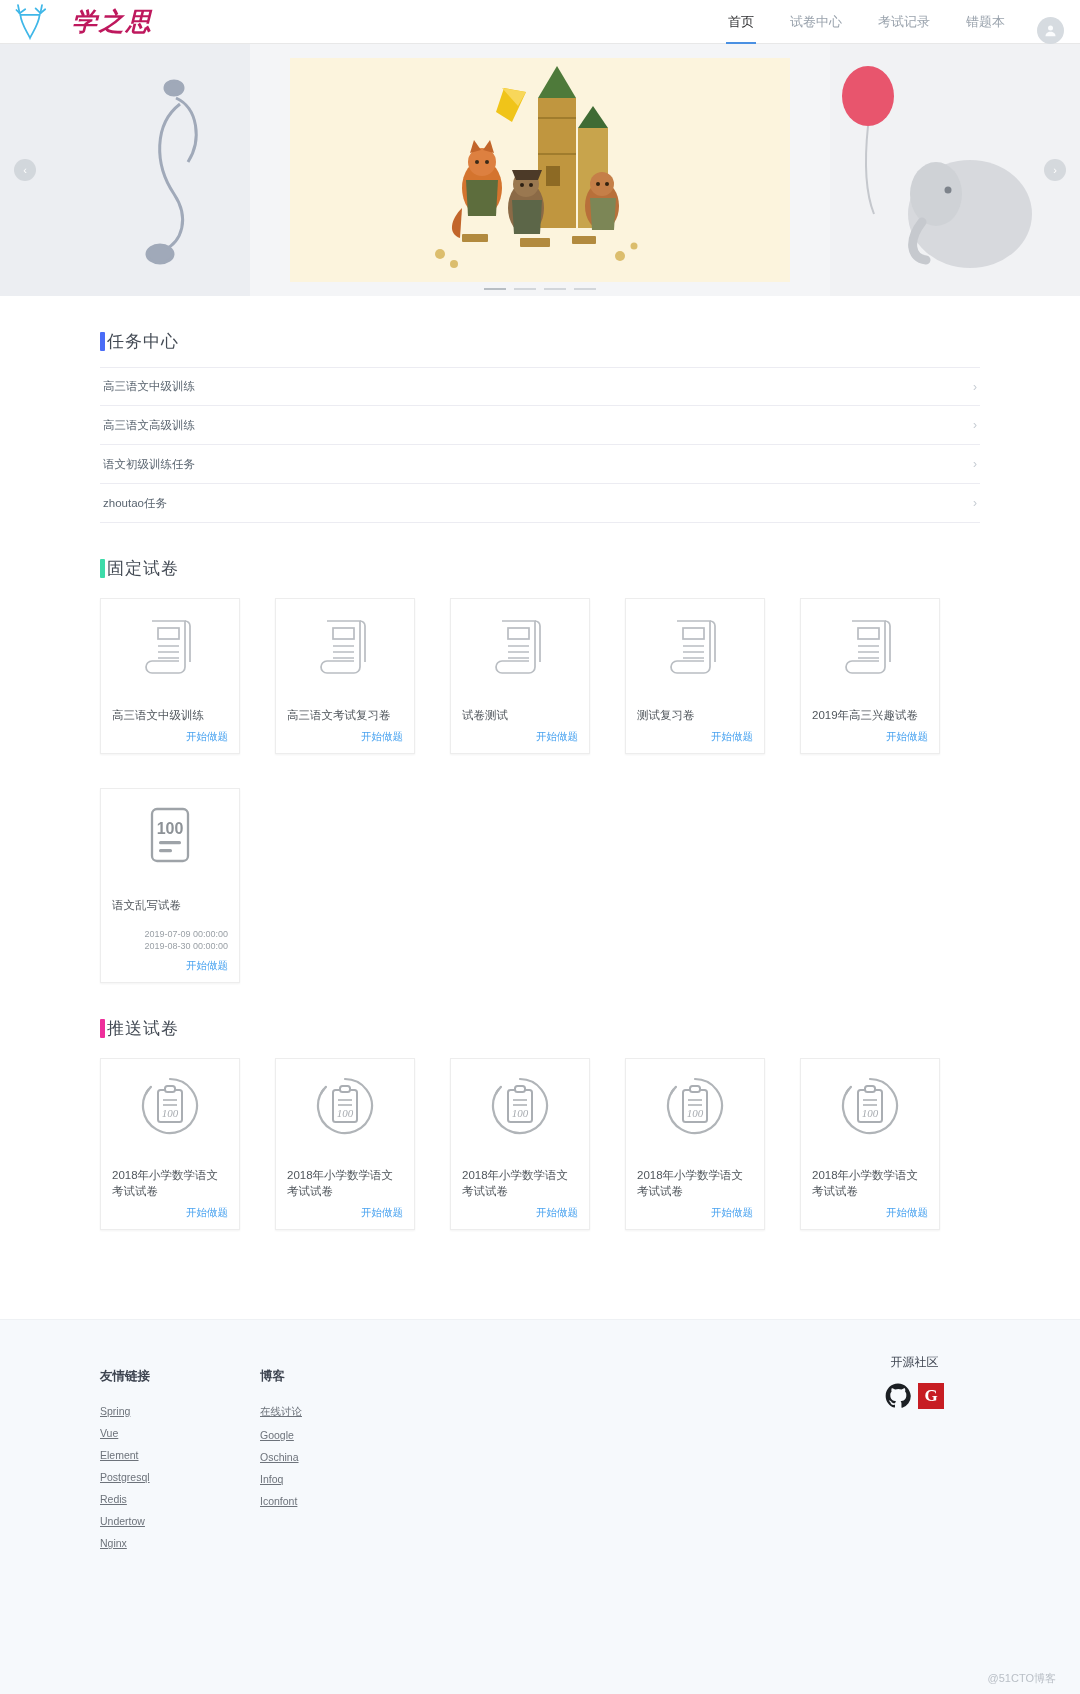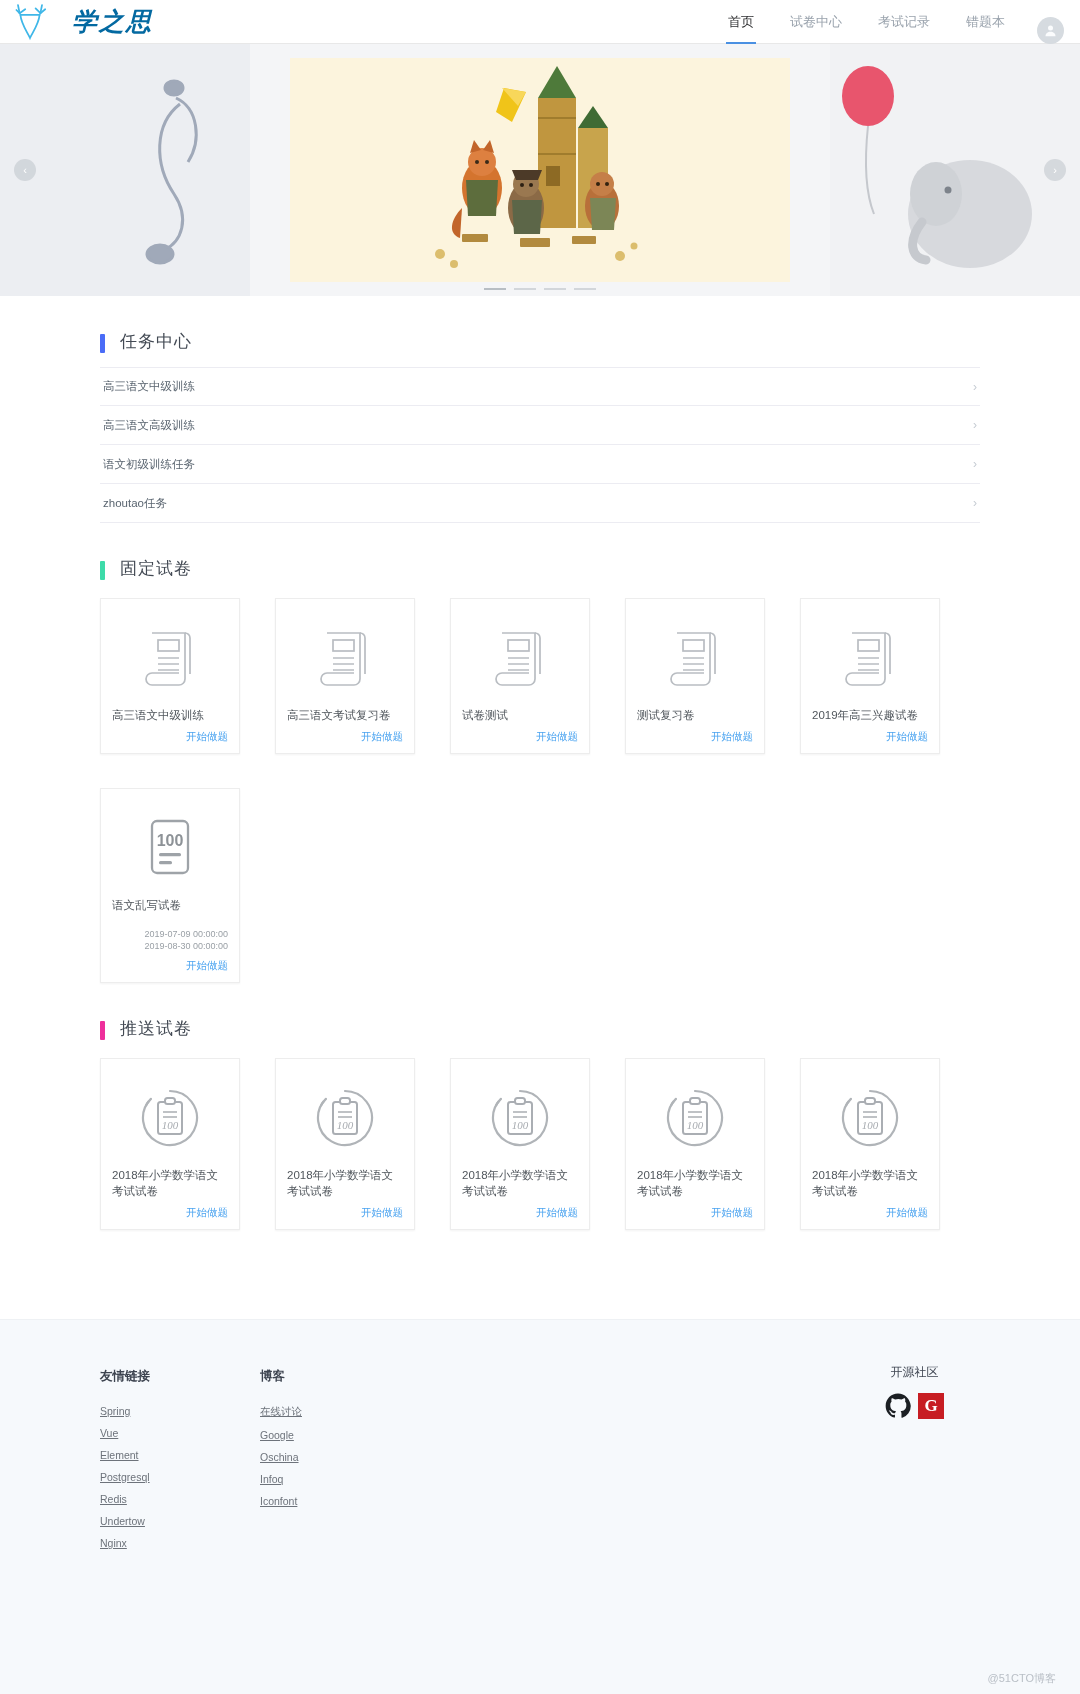--- a/index.html
+++ b/index.html
@@ -12,21 +12,21 @@
   
   .header {
     height: 44px; background:#fff; border-bottom:1px solid #e8e8e8;
     display:flex; align-items:center; justify-content:space-between;
     padding: 0 16px 0 10px; position:relative; z-index:20;
   }
   .brand { display:flex; align-items:center; gap:6px; }
   .brand-logo { width:56px; height:40px; }
   .brand-name {
     font-family:"Liberation Serif", serif;
-    font-size:25px; color:#0369a1; font-style:italic; font-weight:bold;
+    font-size:25px; color:#be185d; font-style:italic; font-weight:bold;
     letter-spacing:2px;
   }
   .nav { display:flex; align-items:flex-end; gap:0; height:44px; }
   .nav-item {
     font-size:13px; color:#9aa3ad; padding:0 18px; height:44px;
     display:flex; align-items:center; cursor:pointer; position:relative;
   }
   .nav-item.active { color:#303133; }
   .nav-item.active::after {
     content:""; position:absolute; left:16px; right:16px; bottom:0;
@@ -65,21 +65,21 @@
     display:flex; gap:8px; z-index:6;
   }
   .car-dots i {
     display:block; width:22px; height:2px; background:#d2d6db; cursor:pointer;
   }
   .car-dots i.on { background:#b8bec4; }
 
   
   .container { width:880px; margin:0 auto; padding-top:34px; }
 
-  .sec-title { display:flex; align-items:flex-end; gap:15px; margin-bottom:4px; }
+  .sec-title { display:flex; align-items:center; gap:2px; margin-bottom:4px; }
   .sec-bar { width:5px; height:19px; border-radius:1px; display:block; }
   .sec-text { font-size:17px; color:#434a54; letter-spacing:1px; }
 
   
   .task-list { margin-top:14px; }
   .task-row {
     height:39px; border-bottom:1px solid #ececf2;
     display:flex; align-items:center; justify-content:space-between;
     padding:0 3px; cursor:pointer;
   }
@@ -87,21 +87,21 @@
   .task-label { font-size:11.5px; color:#5a6570; }
   .chev { color:#c6ccd3; font-size:12px; }
 
   
   .grid { display:flex; gap:35px; margin-top:18px; }
   .card {
     width:140px; background:#fff; border:1px solid #ededed;
     box-shadow:0 1px 2px rgba(0,0,0,.05);
     padding:16px 11px 9px; display:flex; flex-direction:column;
   }
-  .card-icon { height:86px; display:flex; align-items:center; justify-content:center; }
+  .card-icon { height:86px; display:flex; justify-content:center; }
   .card-title {
     font-size:11.5px; color:#50565c; line-height:16px; min-height:16px;
     margin-top:6px;
   }
   .card-dates { margin-top:15px; text-align:right; }
   .card-dates div { font-size:9px; color:#9aa0a6; line-height:12px; }
   .card-action {
     margin-top:7px; text-align:right; font-size:10.5px; color:#4aa3f0; cursor:pointer;
   }
   .sec-block { margin-top:34px; }
@@ -111,21 +111,21 @@
     position:absolute; left:0; right:0; bottom:0; height:375px;
     background:#f6f9fc; border-top:1px solid #eef1f4;
   }
   .footer-inner { width:880px; margin:0 auto; padding-top:48px; display:flex; position:relative; }
   .fcol { margin-right:110px; }
   .fcol-head { font-size:12.5px; font-weight:bold; color:#3d4450; margin-bottom:20px; }
   .fcol a {
     display:block; font-size:10.5px; color:#6d737b; text-decoration:underline;
     margin-bottom:10px; cursor:pointer;
   }
-  .fcom { position:absolute; right:36px; top:44px; text-align:center; }
+  .fcom { position:absolute; right:36px; top:34px; text-align:center; }
   .fcom-head { font-size:12px; color:#3d4450; margin-bottom:12px; }
   .fcom-icons { display:flex; gap:7px; align-items:center; justify-content:center; }
   .gitee {
     width:26px; height:26px; background:#c71d23; color:#fff; font-weight:bold;
     font-size:17px; display:flex; align-items:center; justify-content:center;
     font-family:"Liberation Serif", serif;
   }
   .watermark {
     position:absolute; right:24px; bottom:8px; font-size:11px; color:#b9bfc6;
   }

